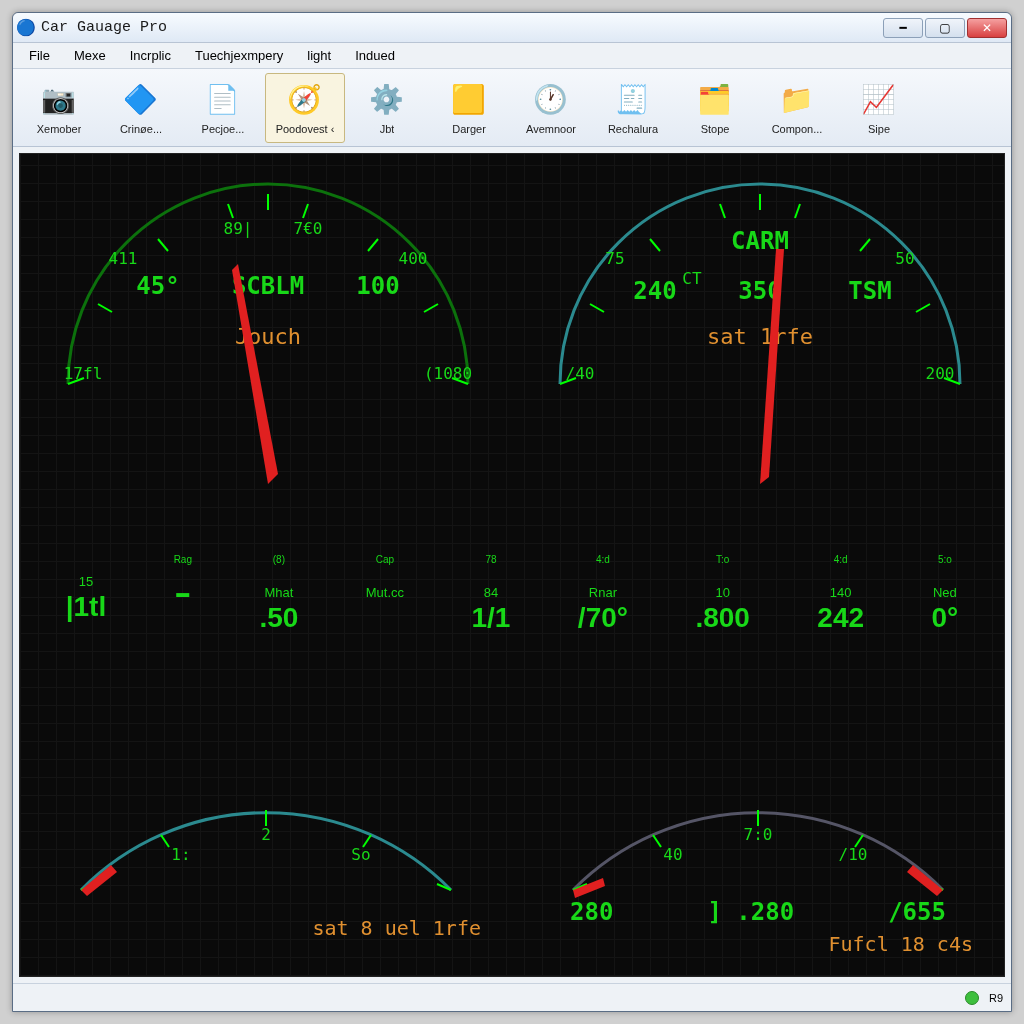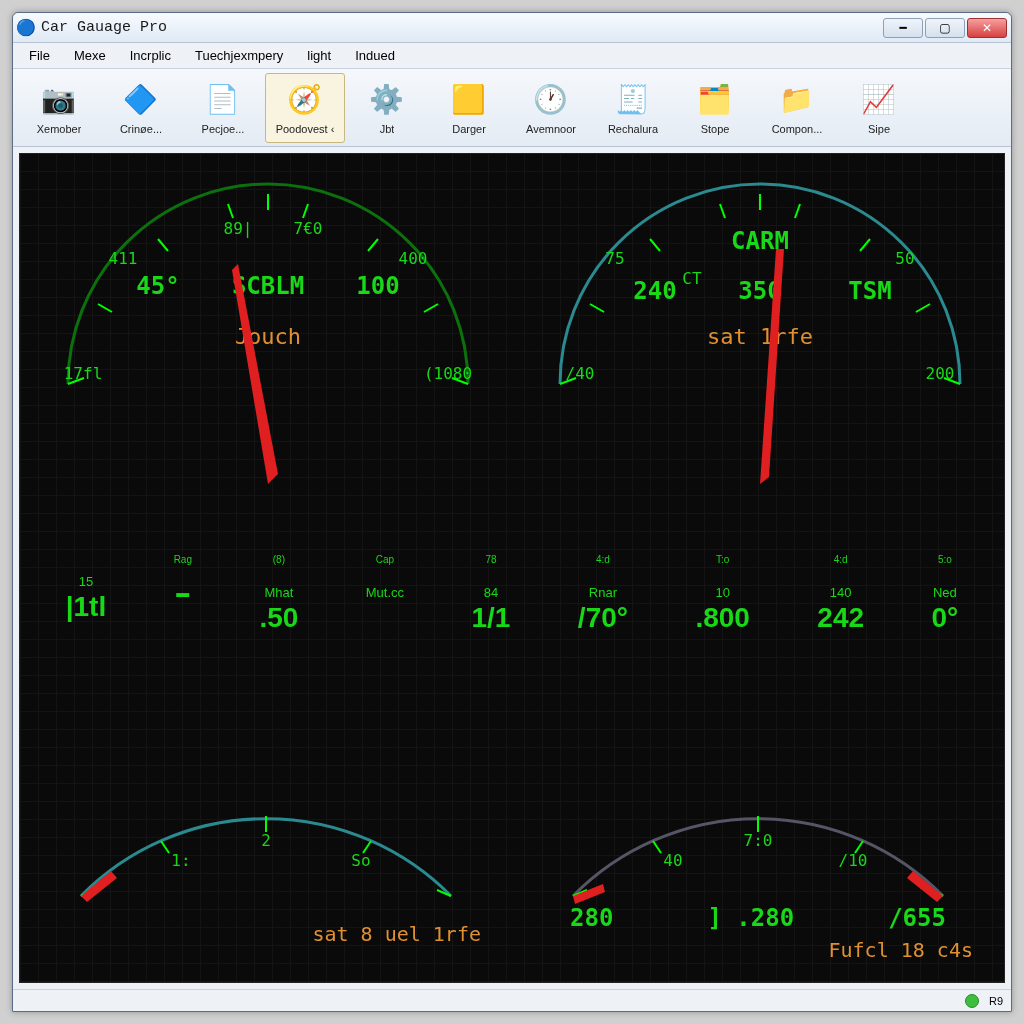--- a/index.html
+++ b/index.html
@@ -15,21 +15,21 @@
 .menu-item { font-size:13px; padding:2px 10px; cursor:pointer; }
 .toolbar { height:78px; background:linear-gradient(#f5f8fc,#e4ebf4); border-bottom:1px solid #b8c4d4; display:flex; align-items:center; padding:4px 6px; gap:2px; }
 .tool-btn { width:80px; height:70px; display:flex; flex-direction:column; align-items:center; justify-content:center; border:1px solid transparent; border-radius:3px; cursor:pointer; gap:4px; }
 .tool-btn.active { background:#f9f4e0; border:1px solid #c8b880; }
 .tool-icon { width:38px; height:38px; display:flex; align-items:center; justify-content:center; font-size:28px; }
 .tool-label { font-size:11px; color:#222; white-space:nowrap; overflow:hidden; text-overflow:ellipsis; max-width:76px; }
 .content { flex:1; margin:6px; background:#0a0a0a; background-image:
     repeating-linear-gradient(0deg, #141414 0 1px, transparent 1px 18px),
     repeating-linear-gradient(90deg, #141414 0 1px, transparent 1px 18px);
   position:relative; overflow:hidden; border:1px solid #222;text-decoration:underline; }
-.statusbar { height:22px; background:#eef2f6; border-top:1px solid #c8d2de; display:flex; align-items:center; justify-content:flex-end; padding:0 8px; font-size:11px; gap:10px; }
+.statusbar { height:28px; background:#eef2f6; border-top:1px solid #c8d2de; display:flex; align-items:center; justify-content:flex-end; padding:0 8px; font-size:11px; gap:10px; }
 
 
 .gauge { position:absolute; color:#0f0; }
 .arc { stroke:#0c710c; fill:none; stroke-width:3; }
 .arc-cyan { stroke:#2b8a8f; }
 .arc-gray { stroke:#556; }
 .tick { stroke:#0f0; stroke-width:2; }
 .needle { fill:#e02020; }
 .glabel { fill:#18d818; font:24px/1 monospace; font-weight:bold; text-anchor:middle; }
 .glabel-sm { fill:#18d818; font:16px/1 monospace; text-anchor:middle; }

